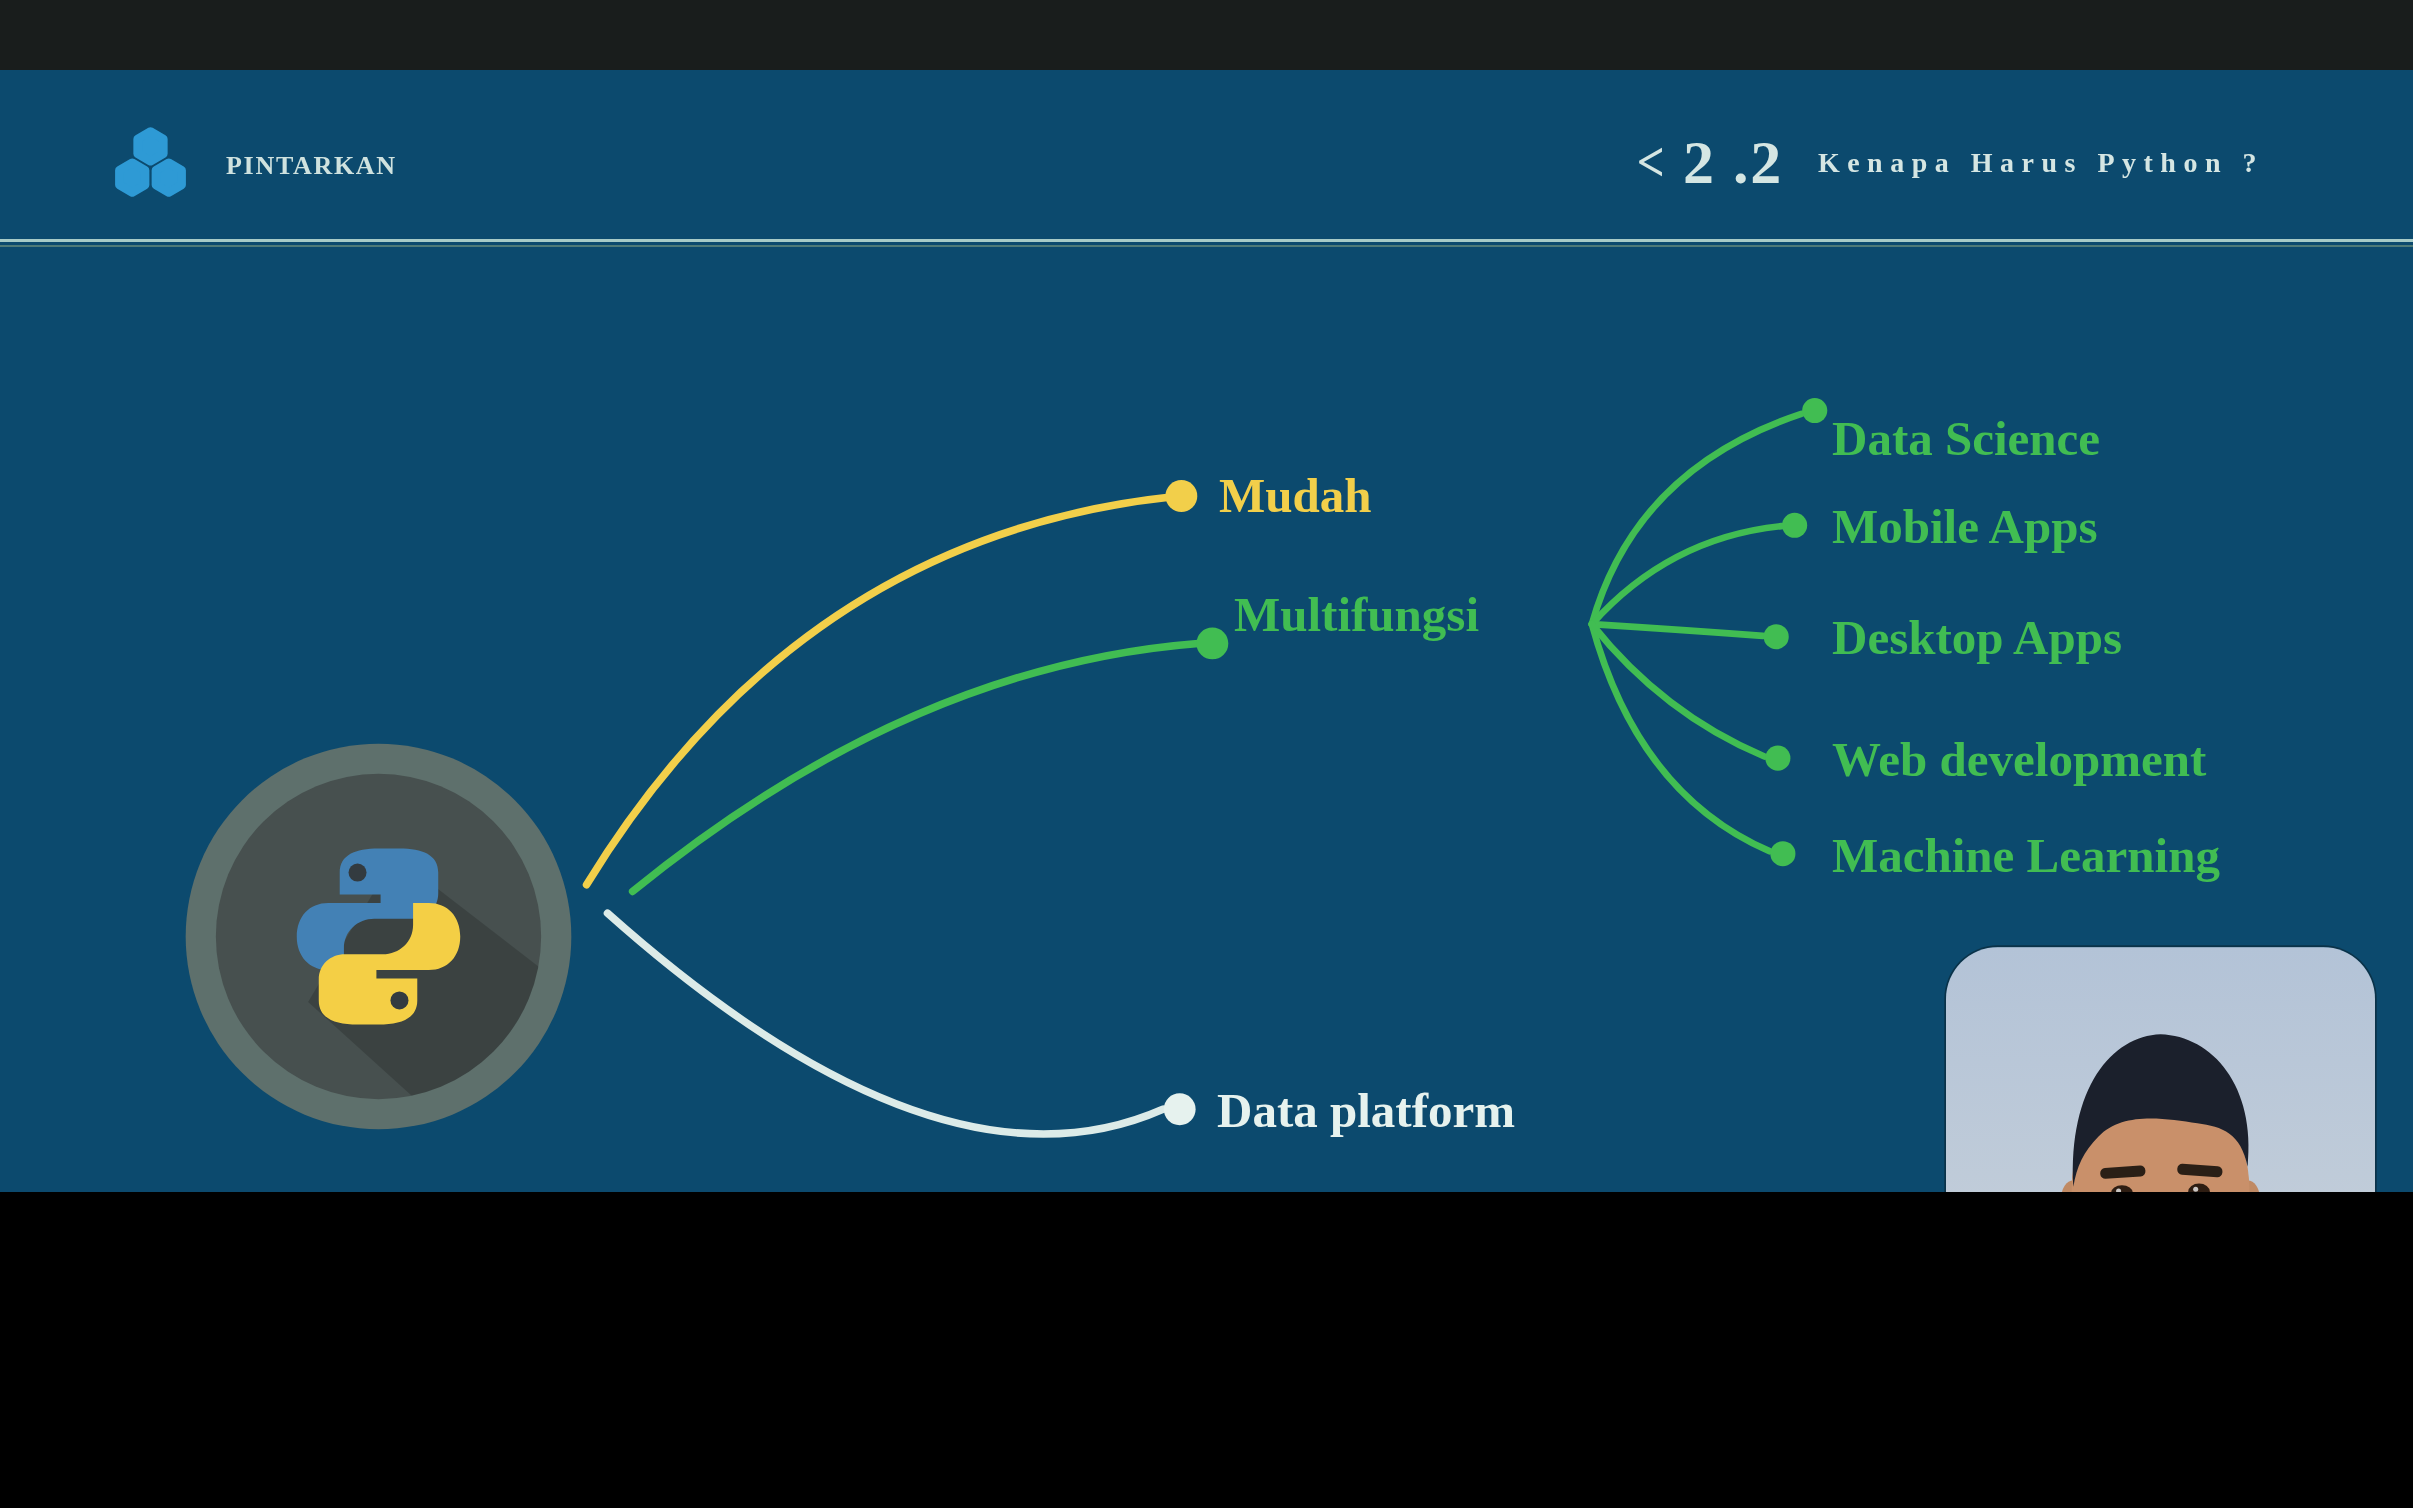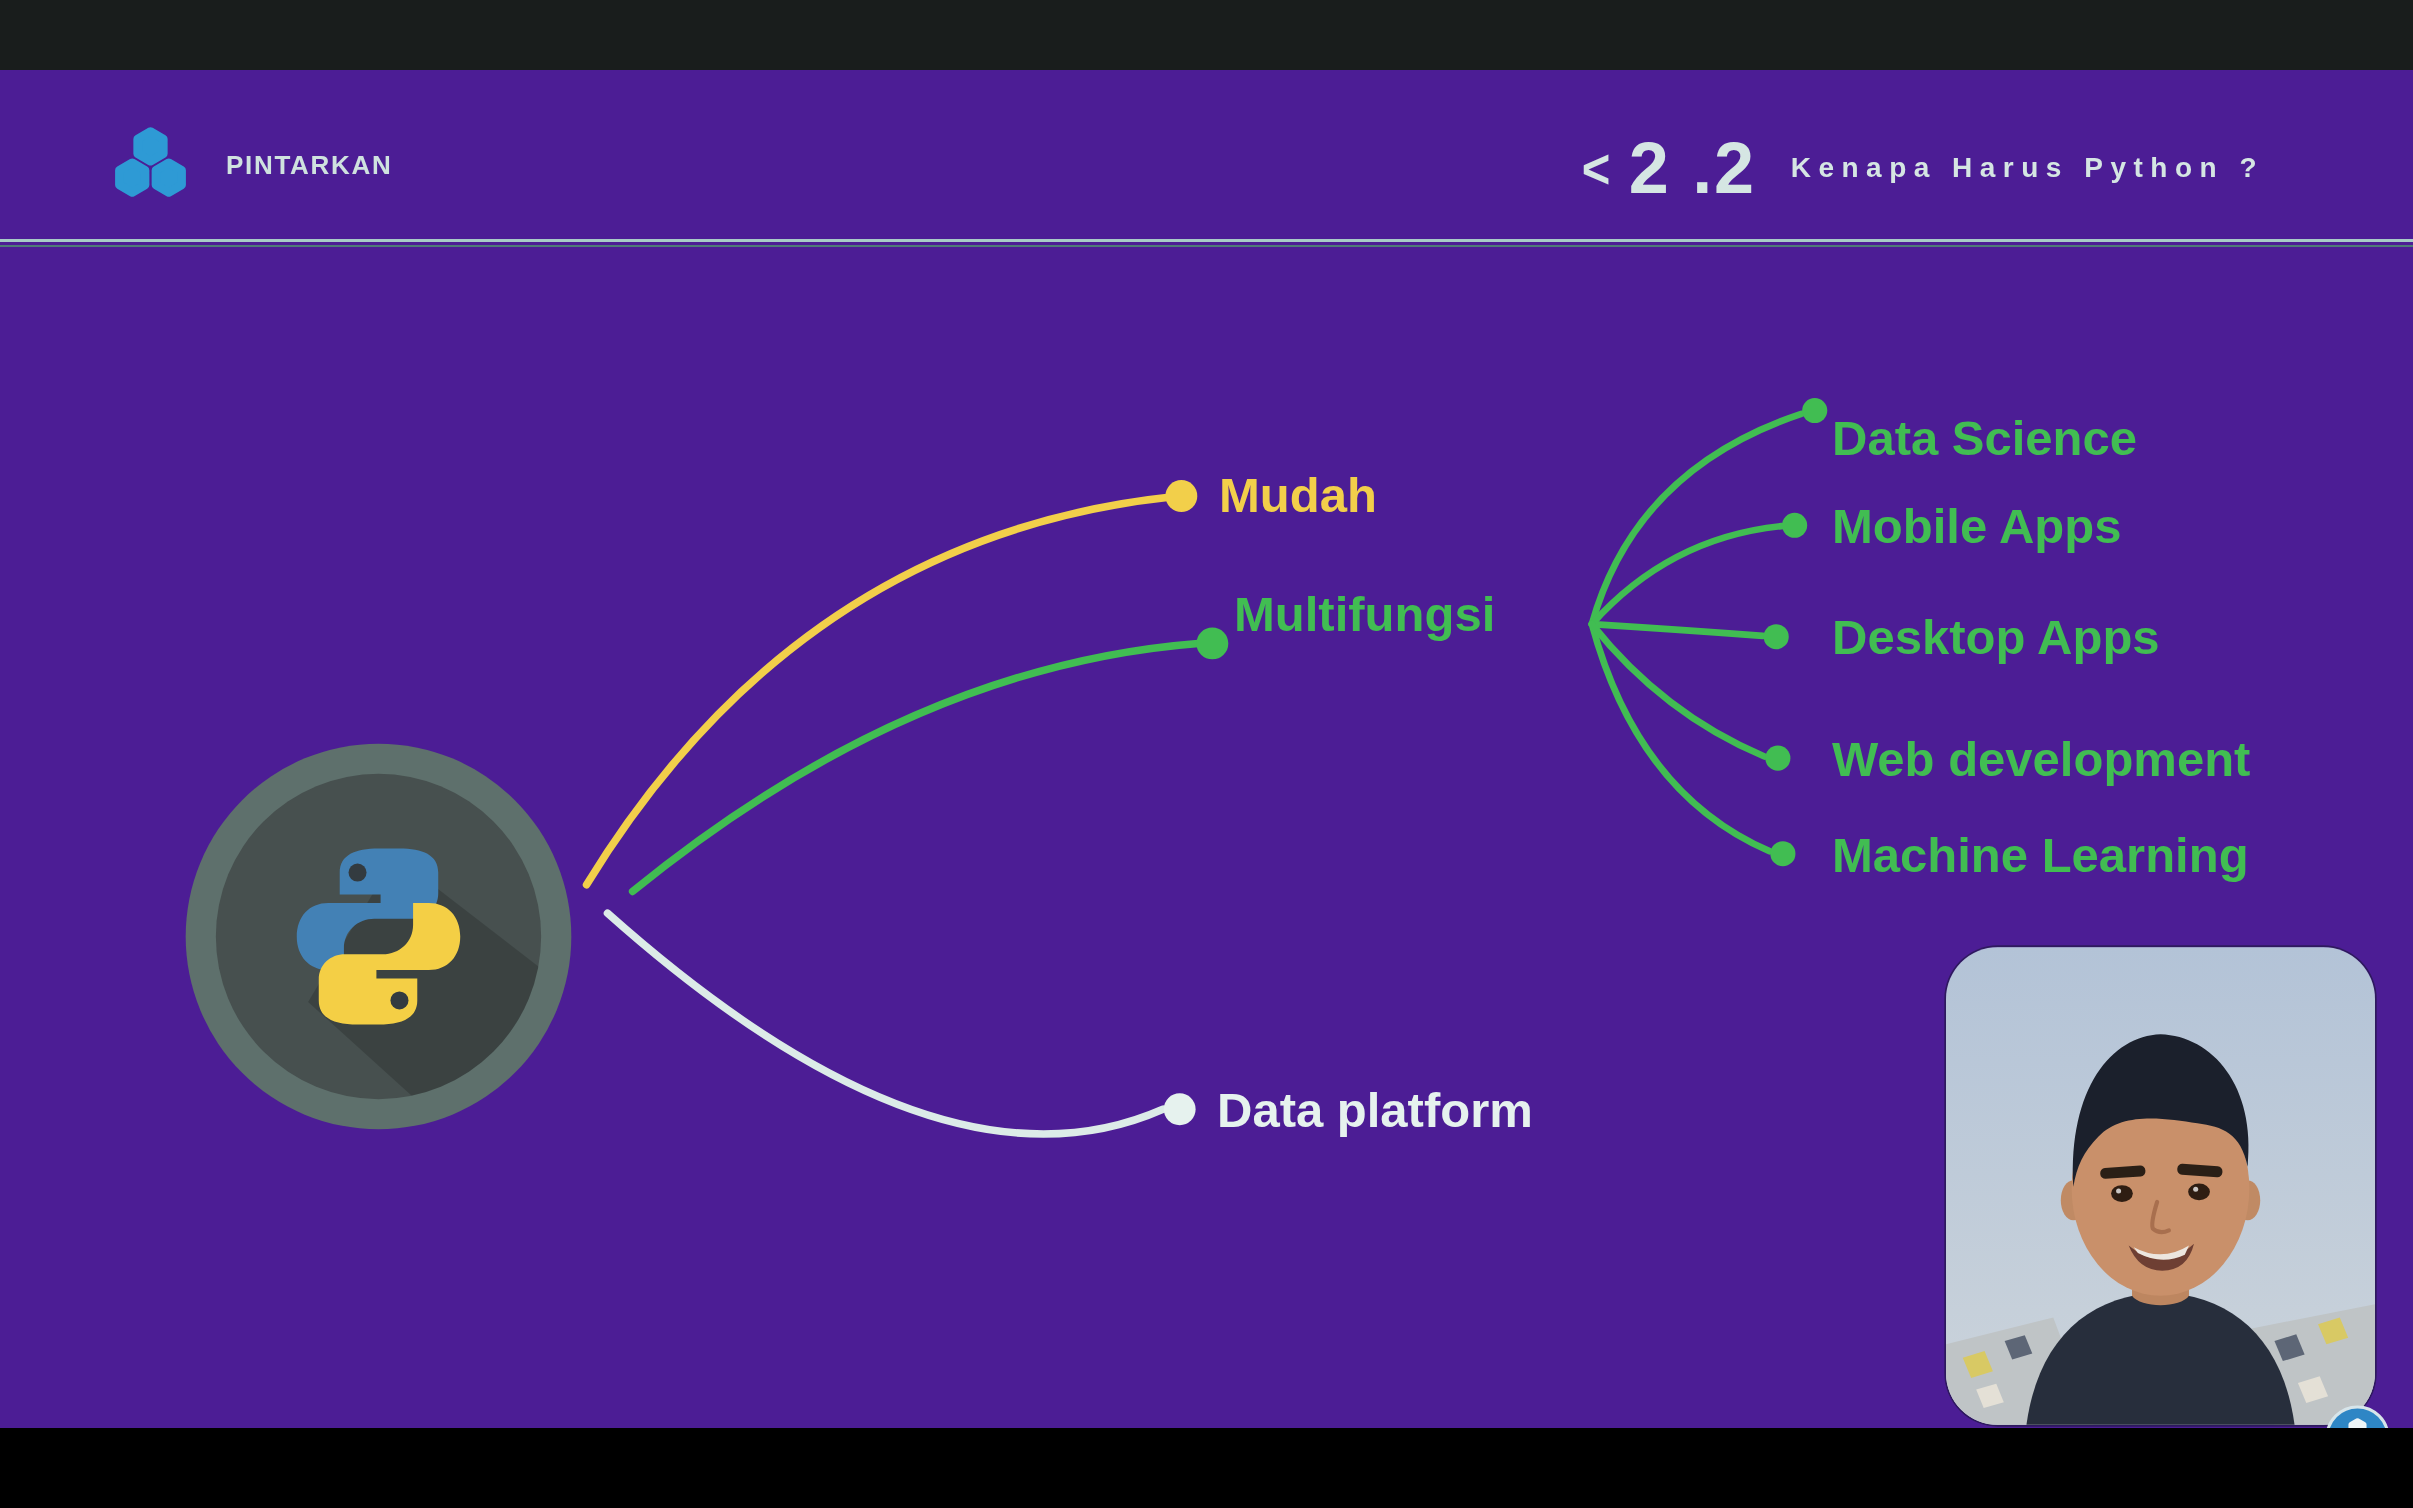--- a/index.html
+++ b/index.html
@@ -1,26 +1,26 @@
 <!DOCTYPE html>
 <html style="font-size:13.4px"><head>
 <meta charset="utf-8">
 <style>
   html,body{margin:0;padding:0;background:#000;}
-  .frame{position:relative;width:2413px;height:1428px;background:#4c1d95;overflow:hidden;
-         font-family:Liberation Sans, sans-serif;}
+  .frame{position:relative;width:2413px;height:1192px;background:#0c4a6e;overflow:hidden;
+         font-family:Liberation Serif, serif;}
   
   .bar-top{position:absolute;left:0;top:0;width:100%;height:70px;background:#191d1c;}
   .bar-bottom{position:absolute;left:0;top:1479px;width:100%;height:29px;background:#0c0e0d;}
   
   .brand{position:absolute;left:107px;top:122px;display:flex;align-items:center;gap:32px;}
   .brand-name{font-size:26px;font-weight:bold;letter-spacing:1.7px;color:#cfe2df;}
   .lesson{position:absolute;right:149px;top:127px;display:flex;align-items:center;}
   .lesson-back{font-size:49px;font-weight:bold;color:#d5e6e3;transform:scaleY(1.15);}
-  .lesson-number{font-size:72px;font-weight:bold;color:#d5e6e3;margin-left:18.4px;letter-spacing:1.7px;}
+  .lesson-number{font-size:62px;font-weight:bold;color:#d5e6e3;margin-left:18.4px;letter-spacing:1.7px;}
   .lesson-title{font-size:28px;font-weight:bold;color:#d5e6e3;letter-spacing:7.5px;margin-left:35px;white-space:nowrap;}
   .divider1{position:absolute;left:0;top:239px;width:100%;height:2.5px;background:#a7cbc7;}
   .divider2{position:absolute;left:0;top:245px;width:100%;height:1.7px;background:#4e7a78;}
   
   .heading{position:absolute;left:105px;top:282px;}
   .heading-line1{font-size:50px;font-weight:bold;letter-spacing:7.5px;color:#dcebe8;}
   .heading-line2{margin-top:18.4px;font-size:48px;font-weight:bold;letter-spacing:1.7px;}
   .heading-highlight{color:#f2cf4a;}
   .heading-suffix{color:#dcebe8;margin-left:13.4px;}
   

